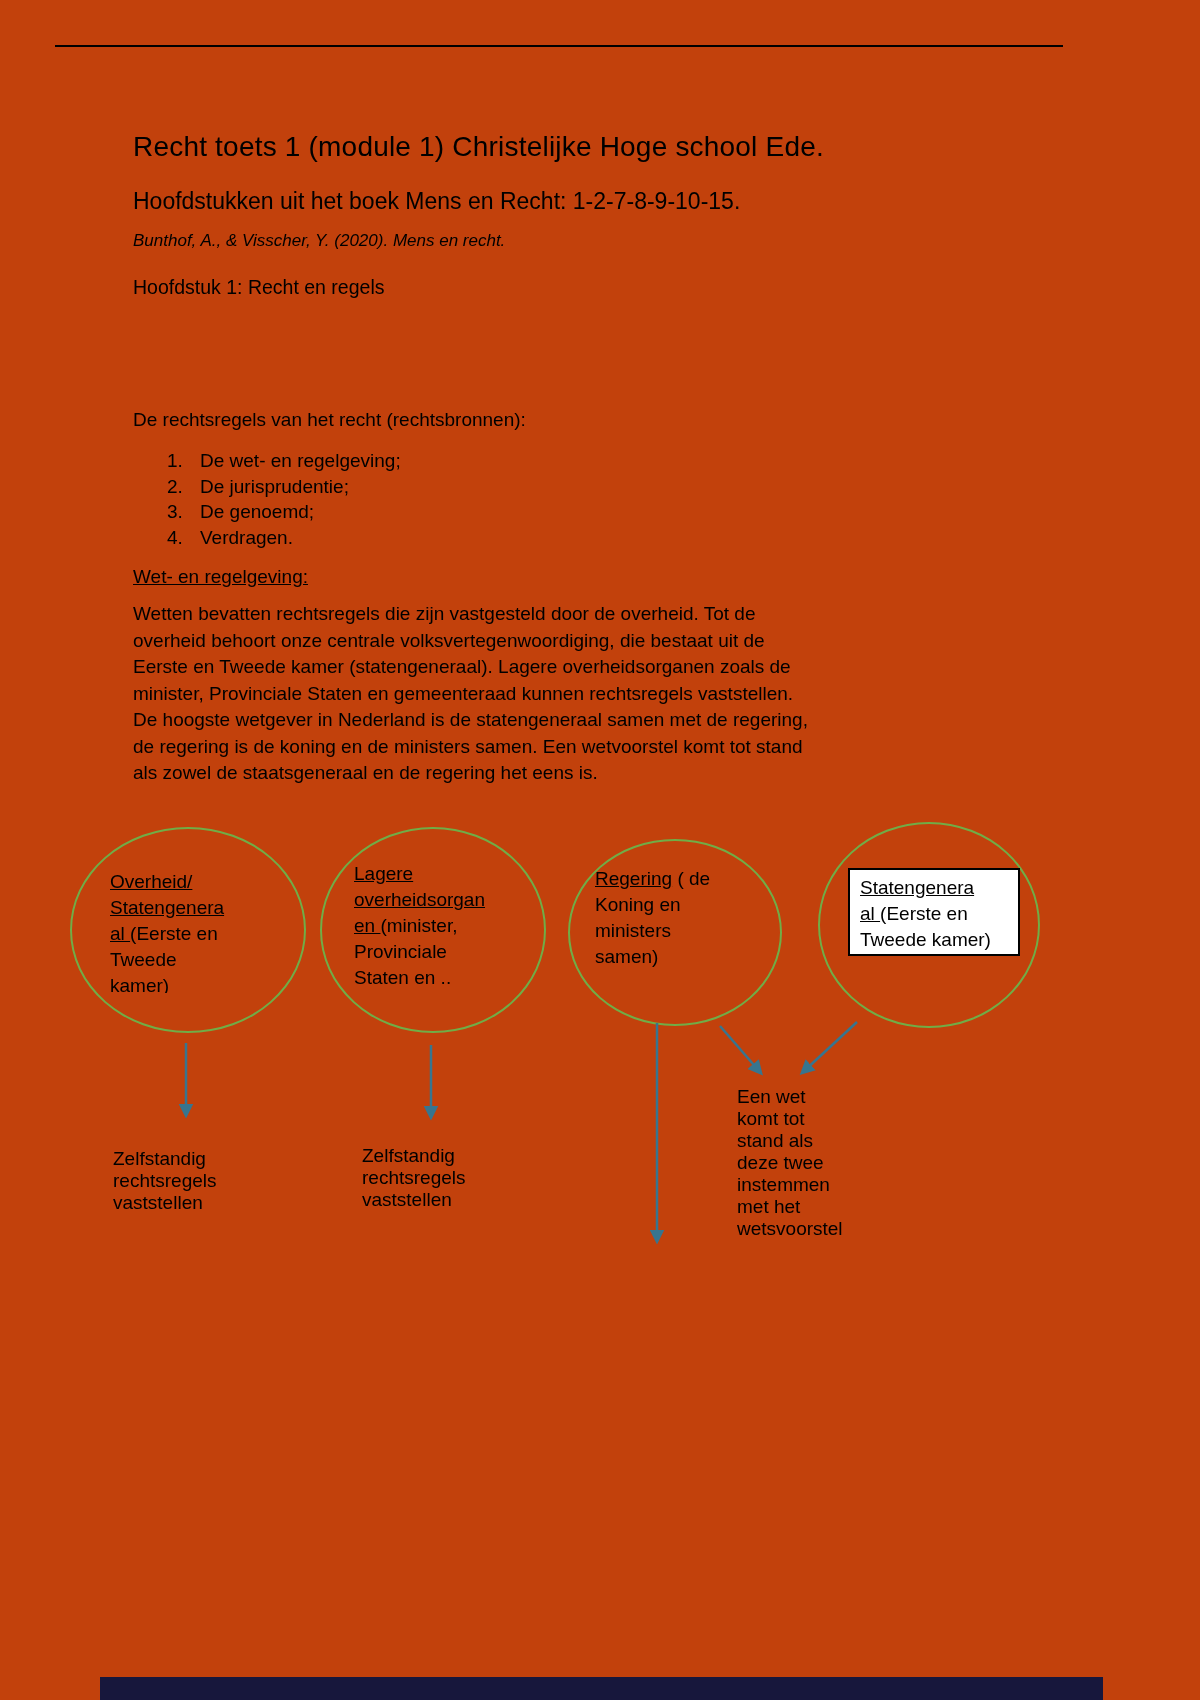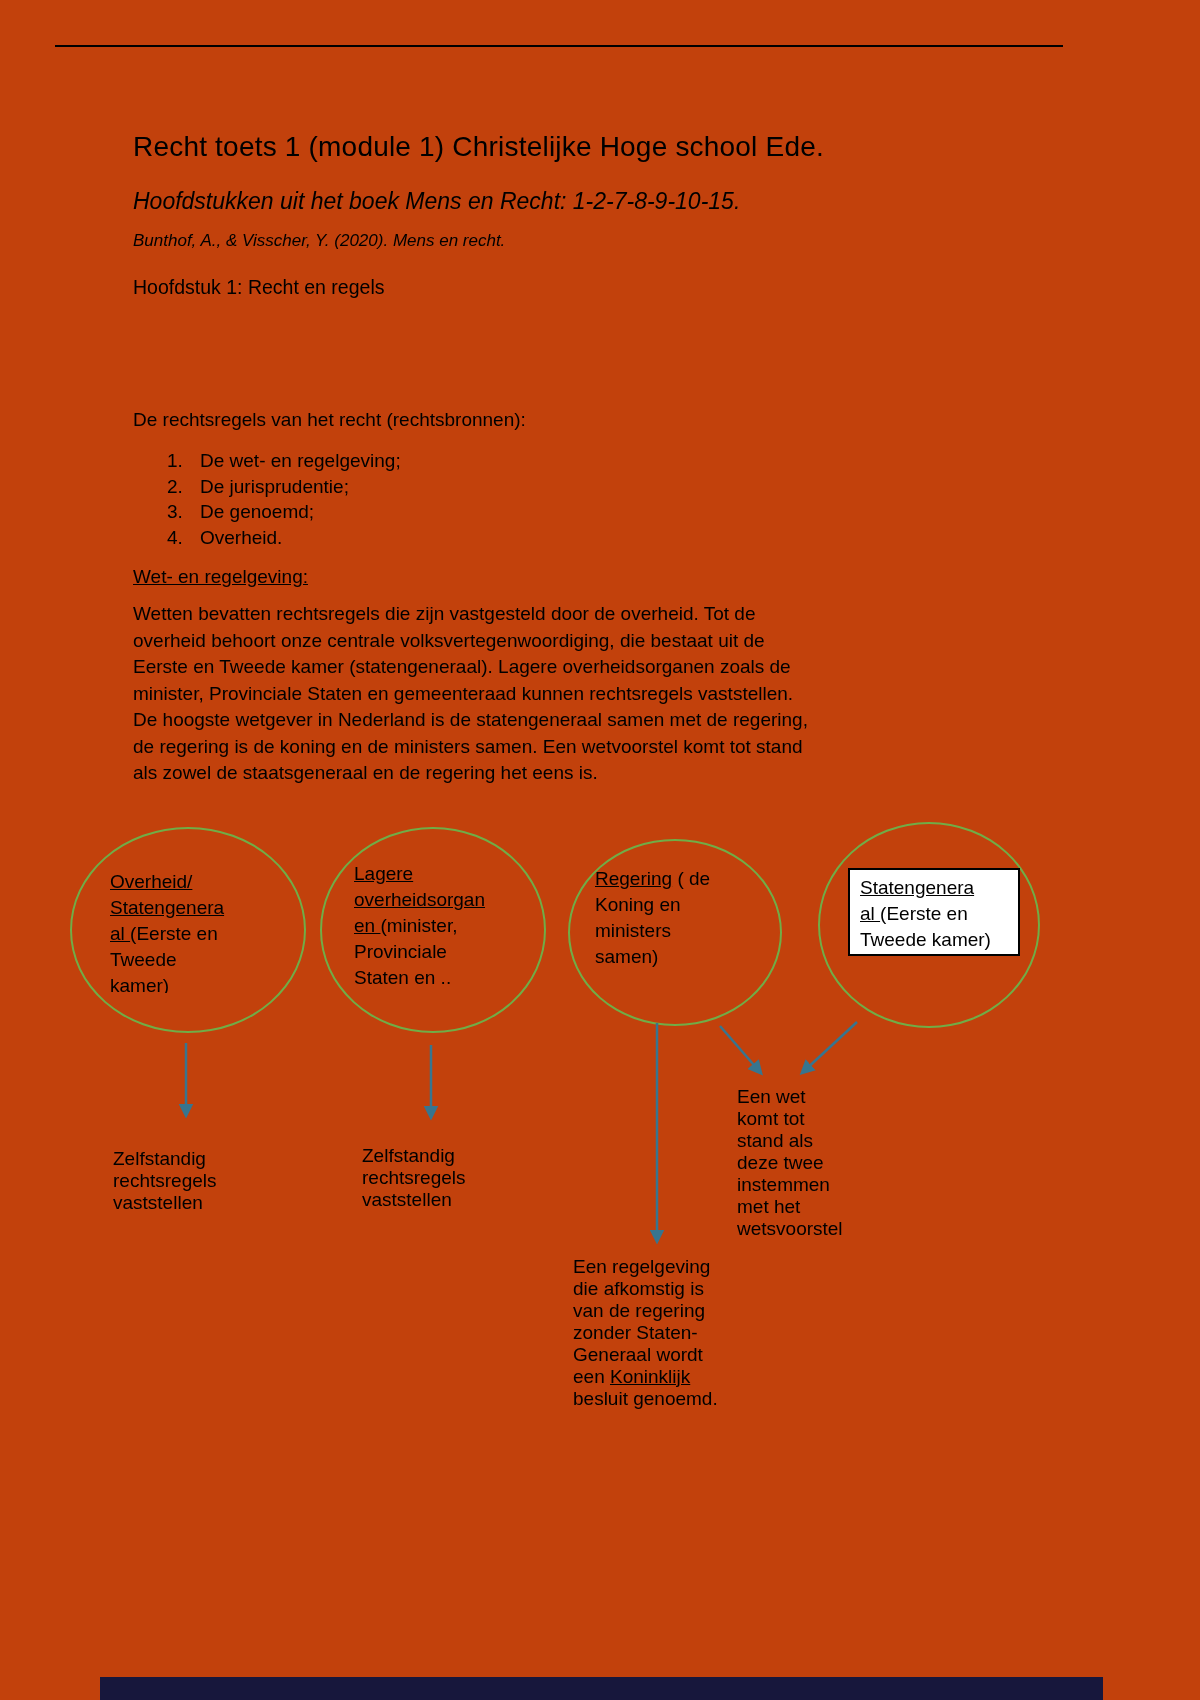--- a/index.html
+++ b/index.html
@@ -7,21 +7,21 @@
     position:relative; width:1200px; height:1700px; background:#c2410c;
     font-family:"Liberation Sans", sans-serif; color:#000; overflow:hidden;
     margin:0 auto;
   }
   .abs { position:absolute; margin:0; }
   .pre { white-space:pre-line; }
 
   .top-rule { left:55px; top:45px; width:1008px; height:0; border-top:2px solid #000; }
 
   .title    { font-size:28px; font-weight:400; letter-spacing:0.2px; }
-  .subtitle { font-size:23px; font-weight:400;font-style:italic; }
+  .subtitle { font-size:23px; font-weight:400; }
   .citation { font-size:17px; font-style:italic; }
   .chapter  { font-size:19.5px; font-weight:400; }
   .body-txt { font-size:19px; line-height:26.5px; }
   .u { text-decoration:underline; }
 
   .list-row { display:flex; line-height:25.5px; font-size:19px; }
   .list-num { width:33px; }
 
   .ellipse { border:2px solid #70AD47; border-radius:50%; background:transparent; }
   .e-label { font-size:19px; line-height:26px; white-space:pre-line; }
@@ -56,21 +56,21 @@
     <div class="list-row">
       <span class="list-num">2.</span>
       <span>De jurisprudentie;</span>
     </div>
     <div class="list-row">
       <span class="list-num">3.</span>
       <span>De genoemd;</span>
     </div>
     <div class="list-row">
       <span class="list-num">4.</span>
-      <span>Overheid.</span>
+      <span>Verdragen.</span>
     </div>
   </div>
 
   <div class="abs body-txt u" style="left:133px; top:564px;">Wet- en regelgeving: </div>
 
   <div class="abs body-txt pre" style="left:133px; top:601px; width:900px;">Wetten bevatten rechtsregels die zijn vastgesteld door de overheid. Tot de
 overheid behoort onze centrale volksvertegenwoordiging, die bestaat uit de
 Eerste en Tweede kamer (statengeneraal). Lagere overheidsorganen zoals de
 minister, Provinciale Staten en gemeenteraad kunnen rechtsregels vaststellen.
 De hoogste wetgever in Nederland is de statengeneraal samen met de regering,
@@ -127,23 +127,16 @@
 vaststellen</div>
 
   <div class="abs diag-label" style="left:737px; top:1086px; width:140px; height:172px; overflow:hidden;">Een wet
 komt tot
 stand als
 deze twee
 instemmen
 met het
 wetsvoorstel</div>
 
-  <div class="abs diag-label" style="left:573px; top:1256px; width:190px;"><span>Een regelgeving
-die afkomstig is
-van de regering
-zonder Staten-
-Generaal wordt
-een </span><span class="u">Koninklijk </span><span>
-besluit genoemd.</span></div>
 
   <div class="abs footer-bar"></div>
 
 </div>
 
 </body></html>

